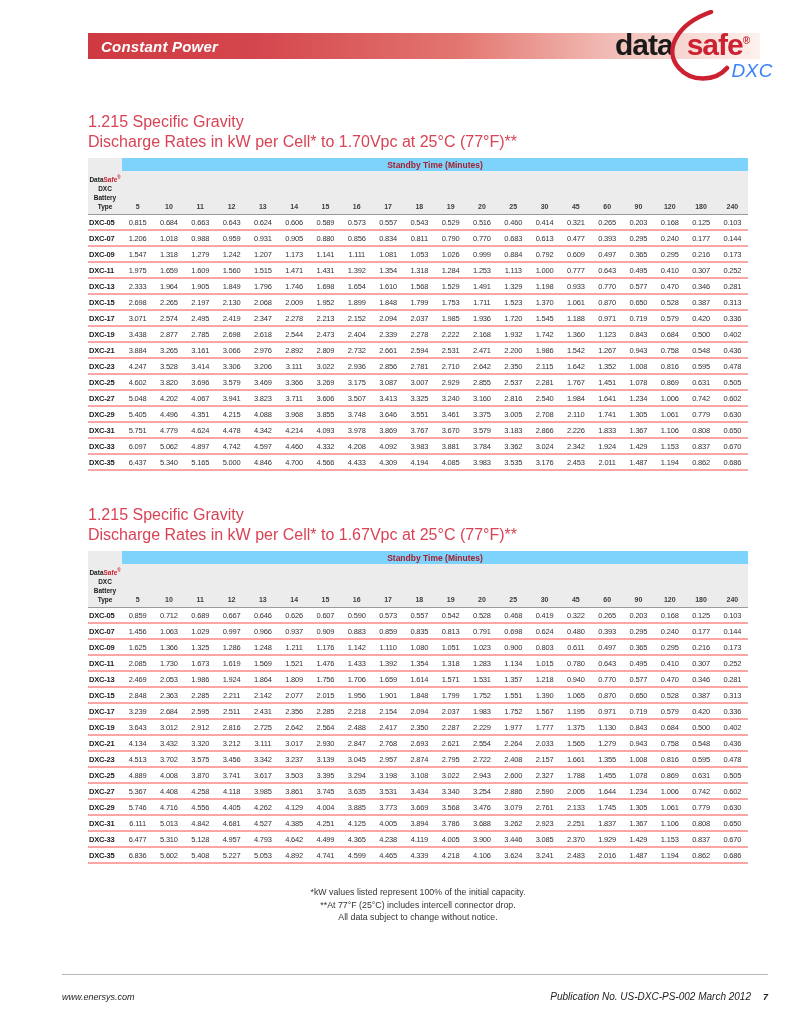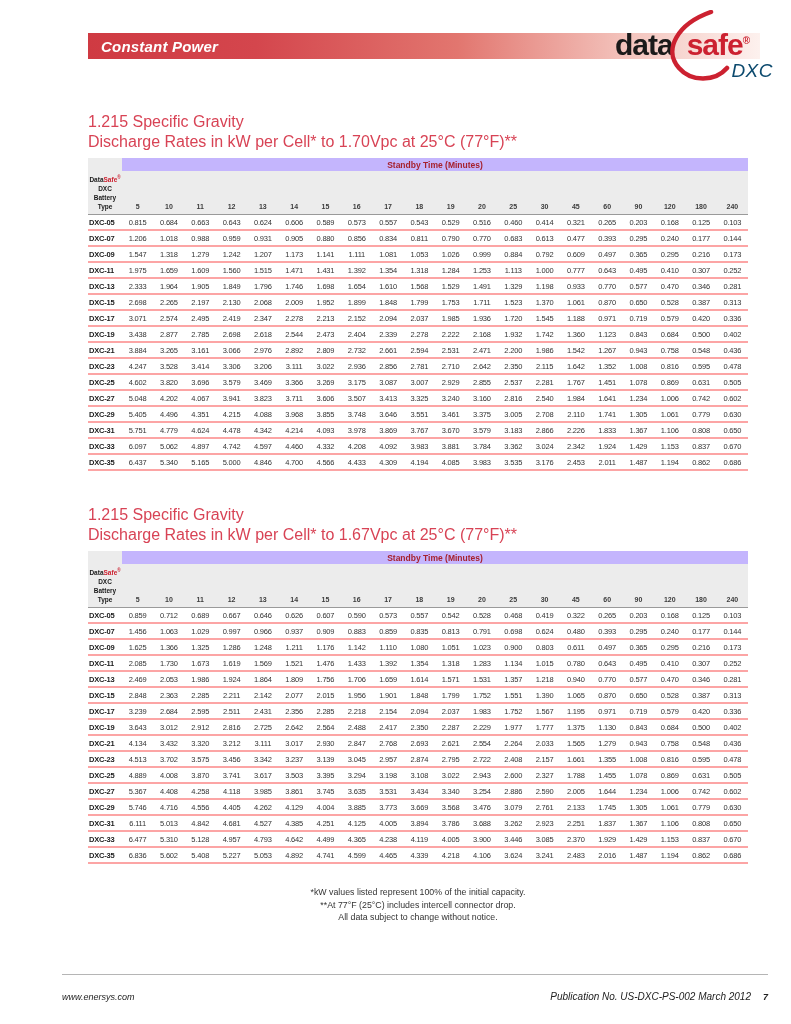--- a/index.html
+++ b/index.html
@@ -13,33 +13,33 @@
     display:flex; align-items:center; }
   .banner-title { color:#ffffff; font-weight:bold; font-style:italic; font-size:15px; padding-left:13px; letter-spacing:.2px; }
 
   
   .logo { position:absolute; top:10px; right:14px; width:170px; height:78px; }
   .logo svg { position:absolute; left:0; top:0; pointer-events:none; }
   .logo-row { position:absolute; left:8px; top:18px; font-size:30px; font-weight:bold; letter-spacing:-1px; white-space:nowrap; }
   .logo-word1 { color:#1a1a1a; }
   .logo-word2 { color:#cc2130; margin-left:14px; }
   .logo-reg { font-size:10px; color:#cc2130; vertical-align:super; }
-  .logo-series { position:absolute; right:4px; top:50px; font-style:italic; font-size:19px; color:#0c4a6e; letter-spacing:.5px; }
+  .logo-series { position:absolute; right:4px; top:50px; font-style:italic; font-size:19px; color:#3b82f6; letter-spacing:.5px; }
 
   
   .table-section { position:absolute; left:88px; width:660px; }
   .section-top-1 { top:112px; }
   .section-top-2 { top:505px; }
   .section-title { color:#d84355; font-size:16px; line-height:20px; }
   .dtable { margin-top:6px; width:660px; }
 
   .band-row, .head-row, .t-row { display:grid; grid-template-columns:34px repeat(20,1fr); }
   .band-row { height:13px; }
   .band-corner { background:#ececec; }
-  .band { grid-column:2 / -1; background:#c4b5fd; color:#a6212e; font-weight:bold; font-size:8.5px;
+  .band { grid-column:2 / -1; background:#7dd3fc; color:#a6212e; font-weight:bold; font-size:8.5px;
     display:flex; align-items:center; justify-content:center; }
 
   .head-row { background:#ececec; height:44px; border-bottom:1px solid #9a9a9a; }
   .corner { display:flex; flex-direction:column; justify-content:flex-end; align-items:center;
     font-size:6.5px; font-weight:600; color:#1a1a1a; line-height:9px; padding-bottom:3px; text-align:center; }
   .corner .r { color:#cc2130; }
   .corner sup { font-size:4.5px; }
   .col-h { align-self:end; text-align:center; font-size:7px; font-weight:700; color:#3c3c3c; padding-bottom:4px; }
 
   .t-row { height:16px; border-bottom:2px solid #fca5a5; align-items:center; background:#ffffff; }

